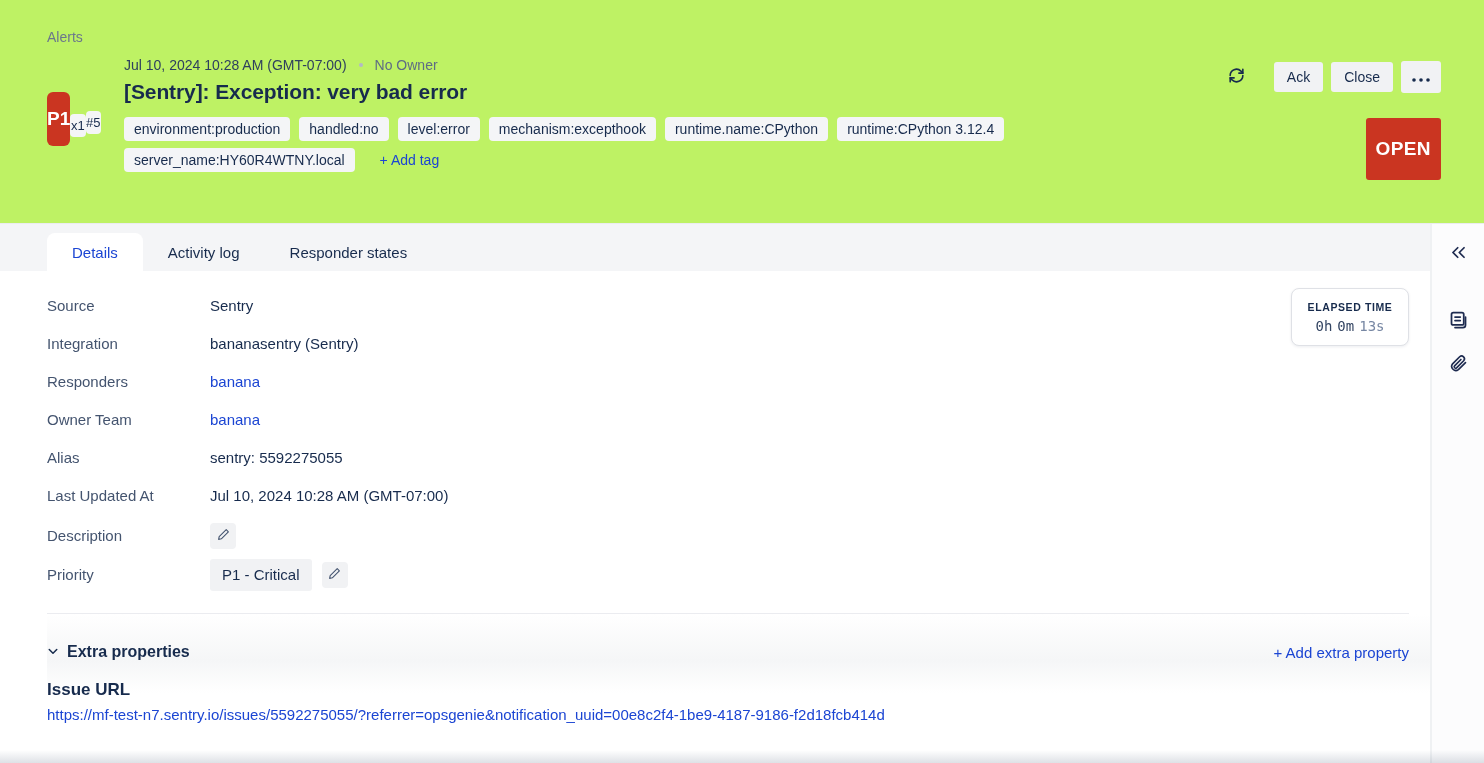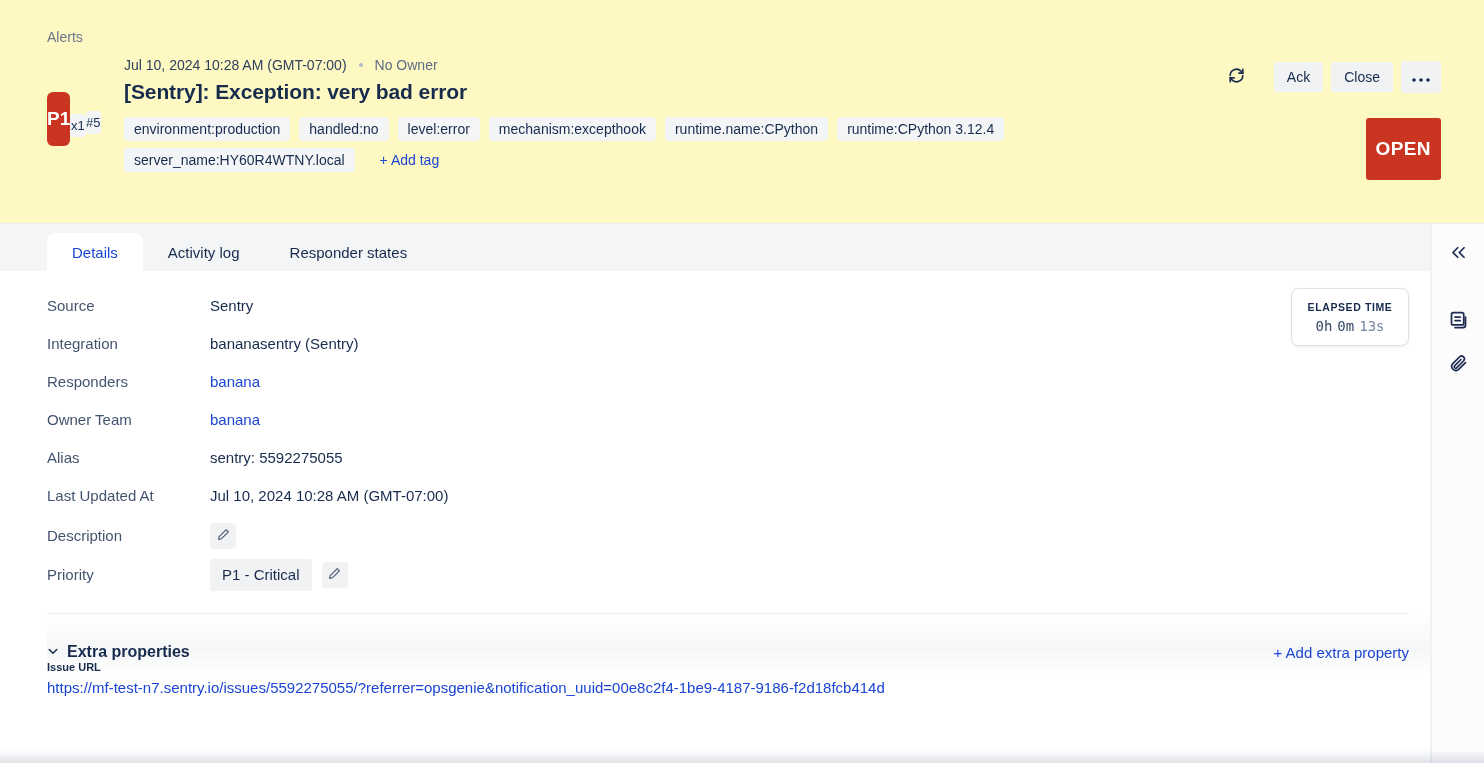--- a/index.html
+++ b/index.html
@@ -4,21 +4,21 @@
 <style>
   * { margin:0; padding:0; box-sizing:border-box; }
   html,body { width:1484px; height:763px; overflow:hidden; }
   body {
     font-family:"Liberation Sans","DejaVu Sans",sans-serif;
     background:#ffffff; color:#172B4D; position:relative;
   }
   .page { width:100%; height:100%; display:flex; flex-direction:column; position:relative; }
 
   
-  .alert-header { padding:29px 0 0 47px; background:#fef9c3; border-bottom:1px solid #EBECF0; height:224px; }
+  .alert-header { padding:29px 0 0 47px; background:#bef264; border-bottom:1px solid #EBECF0; height:224px; }
   .breadcrumb { font-size:14px; color:#6B778C; cursor:pointer; }
   .header-main { display:flex; margin-top:12px; }
   .badge-col { width:54px; flex:0 0 54px; display:flex; align-items:center; }
   .p1-badge { width:54px; height:54px; background:#CA3521; border-radius:6px; color:#fff;
               font-size:19px; font-weight:700; display:flex; align-items:center; justify-content:center; }
   .count-badge { width:48px; height:23px; background:#F4F5F7; border-radius:4px; font-size:13px;
                  color:#172B4D; display:flex; align-items:center; justify-content:center; margin-top:13px; }
   .count-badge + .count-badge { margin-top:8px; }
 
   .title-col { margin-left:23px; flex:1; min-width:0; }
@@ -71,21 +71,21 @@
 
   .divider { height:1px; background:#EBECF0; margin:24px 21px 0 0; }
 
   .extra { padding-right:21px; margin-top:0;
            background:linear-gradient(180deg,#ffffff 0%,#f5f6f7 42%,#ffffff 72%); flex:1; }
   .extra-header { display:flex; align-items:center; padding-top:29px; }
   .extra-toggle { display:flex; align-items:center; cursor:pointer; }
   .extra-title { font-size:16px; font-weight:700; color:#172B4D; margin-left:8px; }
   .extra-spacer { flex:1; }
   .add-extra { color:#1B45D3; font-size:15px; font-weight:500; cursor:pointer; }
-  .issue-label { font-size:11px; font-weight:700; color:#172B4D; }
+  .issue-label { margin-top:19px; font-size:17px; font-weight:700; color:#172B4D; }
   .issue-url { margin-top:6px; font-size:15px; color:#1B45D3; cursor:pointer; text-decoration:none; display:inline-block; }
 
   
   .rail { width:54px; flex:0 0 54px; background:#FCFCFD; border-left:2px solid #EFF1F3;
           display:flex; flex-direction:column; align-items:center; padding-top:14px; }
   .rail-btn { width:32px; height:32px; background:transparent; border:none; display:flex;
               align-items:center; justify-content:center; cursor:pointer; }
   .rail-btn + .rail-btn { margin-top:14px; }
   .rail-btn.first { margin-bottom:14px; }
 

